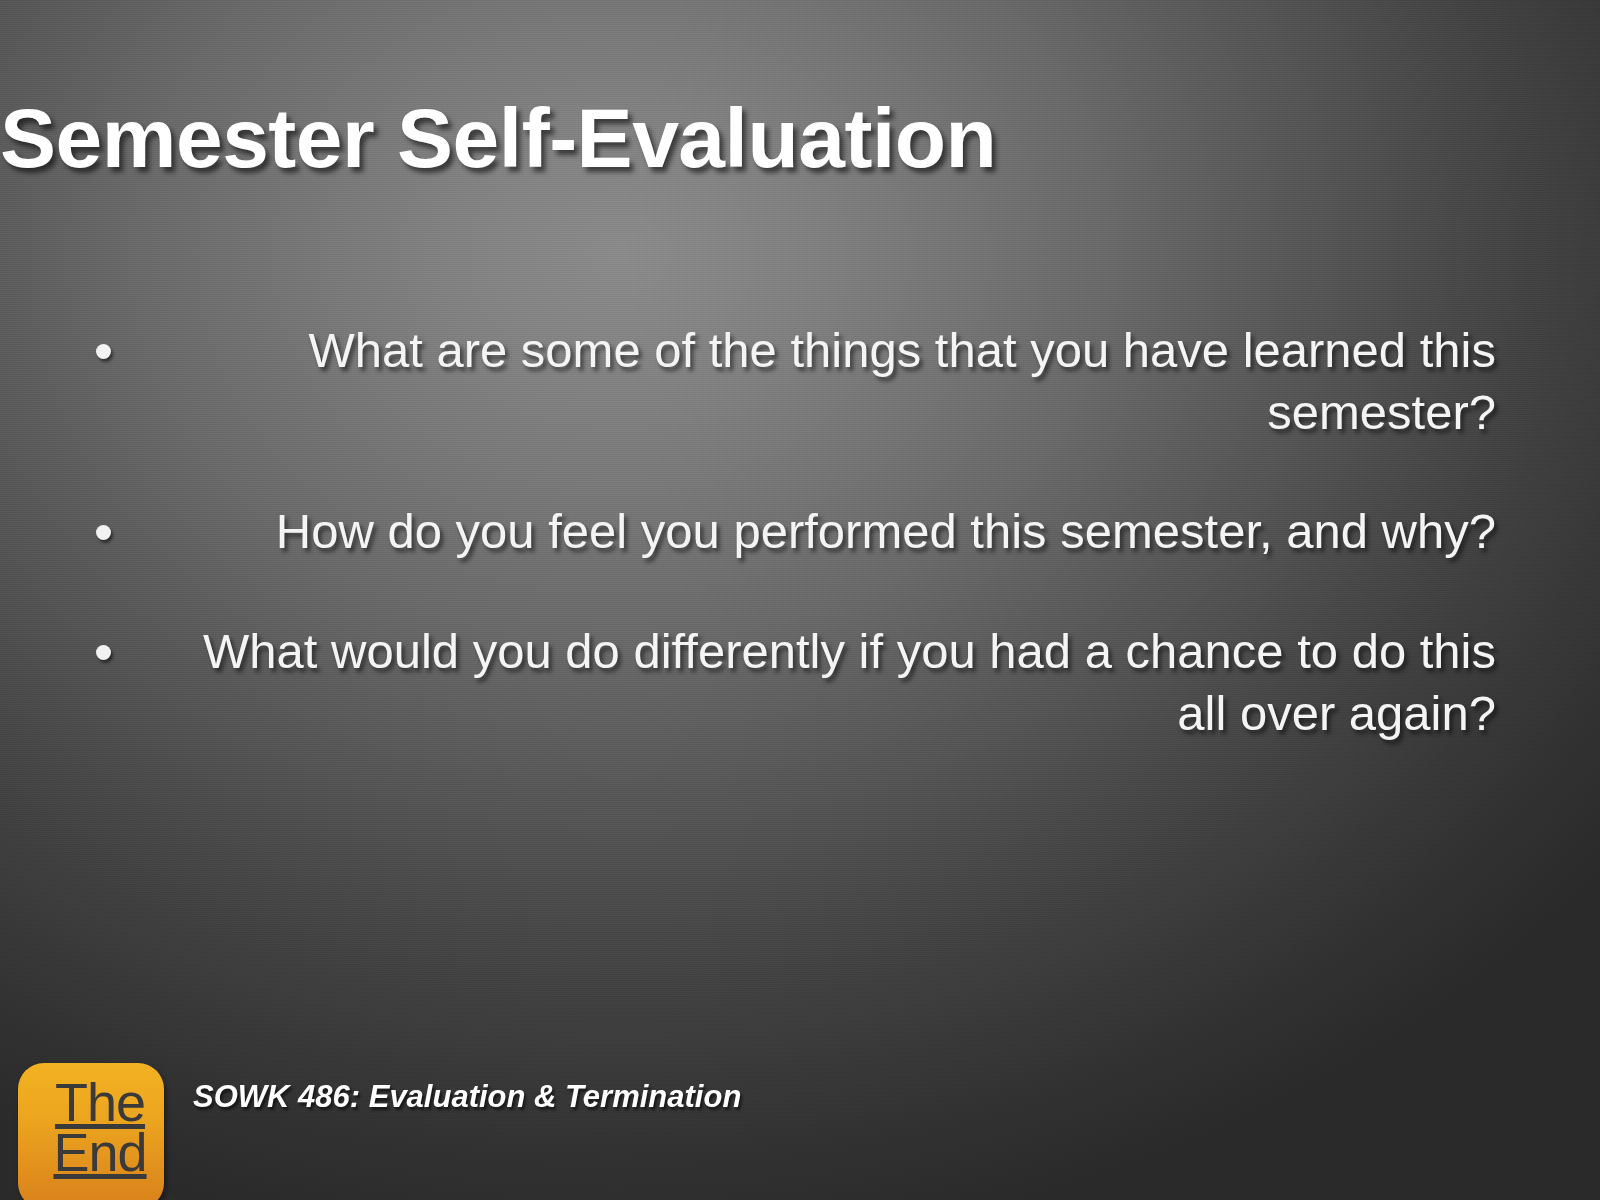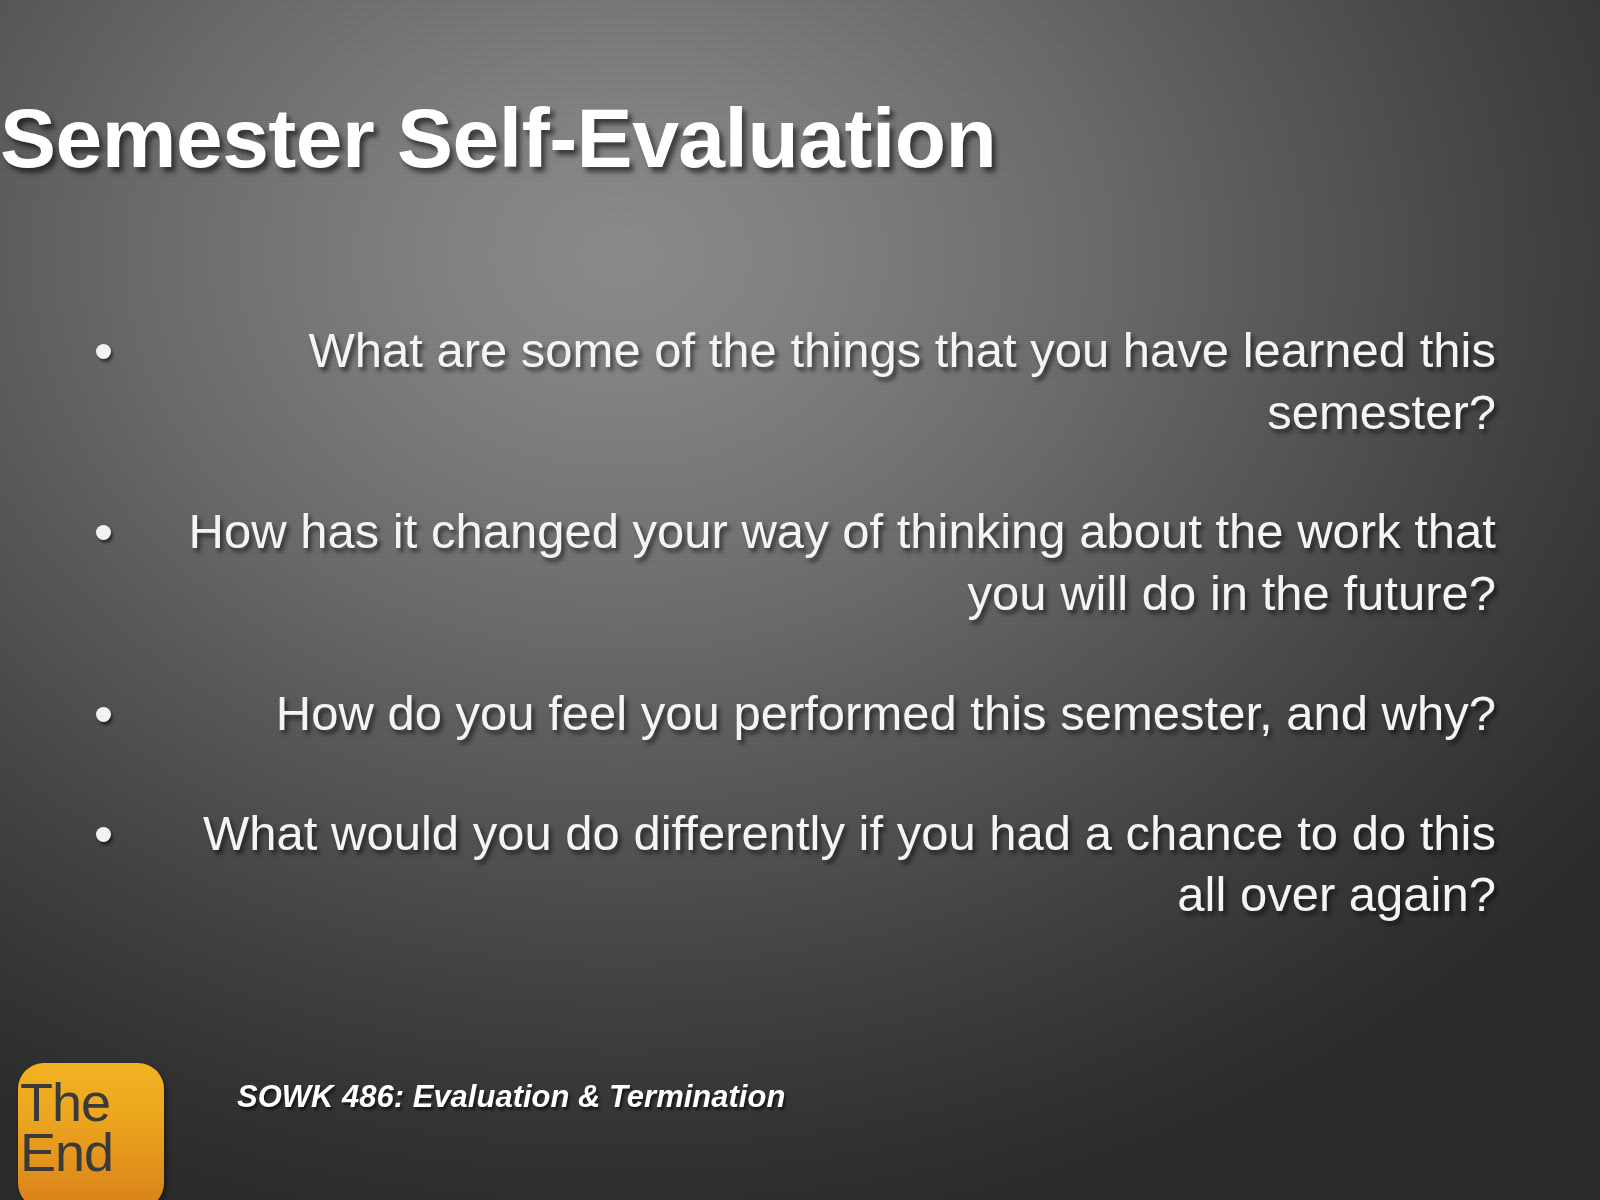--- a/index.html
+++ b/index.html
@@ -102,38 +102,38 @@
     top: 38px;
     width: 146px;
     height: 146px;
     border-radius: 26px;
     background: linear-gradient(180deg, #f2b222 0%, #eca51f 38%, #e2921d 70%, #d8801b 100%);
     box-shadow: 2px 3px 5px rgba(0,0,0,0.45);
     overflow: hidden;
   }
   .logo-text {
     position: absolute;
-    left: 2px;
+    left: 18px;
     right: 0;
     top: 14px;
-    text-align: left;
+    text-align: center;
     color: #3a3a3a;
     font-family: "Liberation Sans", sans-serif;
     font-size: 54px;
     font-weight: normal;
     line-height: 0.93;
     letter-spacing: -1px;
+    text-decoration: underline;
   }
   .logo-text span { display: block; }
 
   .footer-lines {
     position: absolute;
     left: 193px;
     top: 50px;
-    margin-left: 44px;
   }
   .footer-line {
     color: #ffffff;
     font-size: 31px;
     font-weight: bold;
     font-style: italic;
     line-height: 1.42;
     text-shadow: 2px 3px 3px rgba(0,0,0,0.6);
     white-space: nowrap;
   }
@@ -147,24 +147,20 @@
 
   <div class="title">Semester Self-Evaluation</div>
 
   <div class="bullets">
 
     <div class="bullet">
       <div class="bullet-marker"></div>
       <div class="bullet-text">What are some of the things that you have learned this semester?</div>
     </div>
 
-    <div class="bullet">
-      <div class="bullet-marker"></div>
-      <div class="bullet-text">How has it changed your way of thinking about the work that you will do in the future?</div>
-    </div>
 
     <div class="bullet">
       <div class="bullet-marker"></div>
       <div class="bullet-text">How do you feel you performed this semester, and why?</div>
     </div>
 
     <div class="bullet">
       <div class="bullet-marker"></div>
       <div class="bullet-text">What would you do differently if you had a chance to do this all over again?</div>
     </div>

